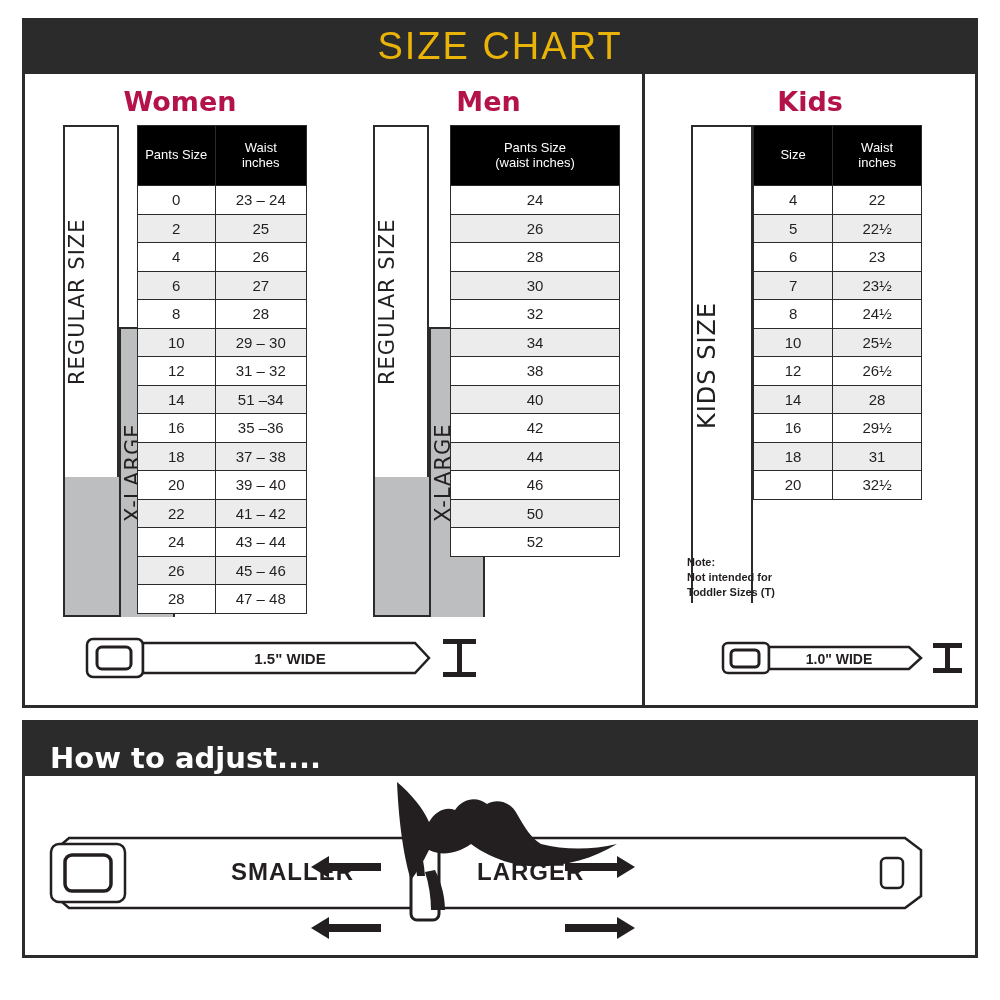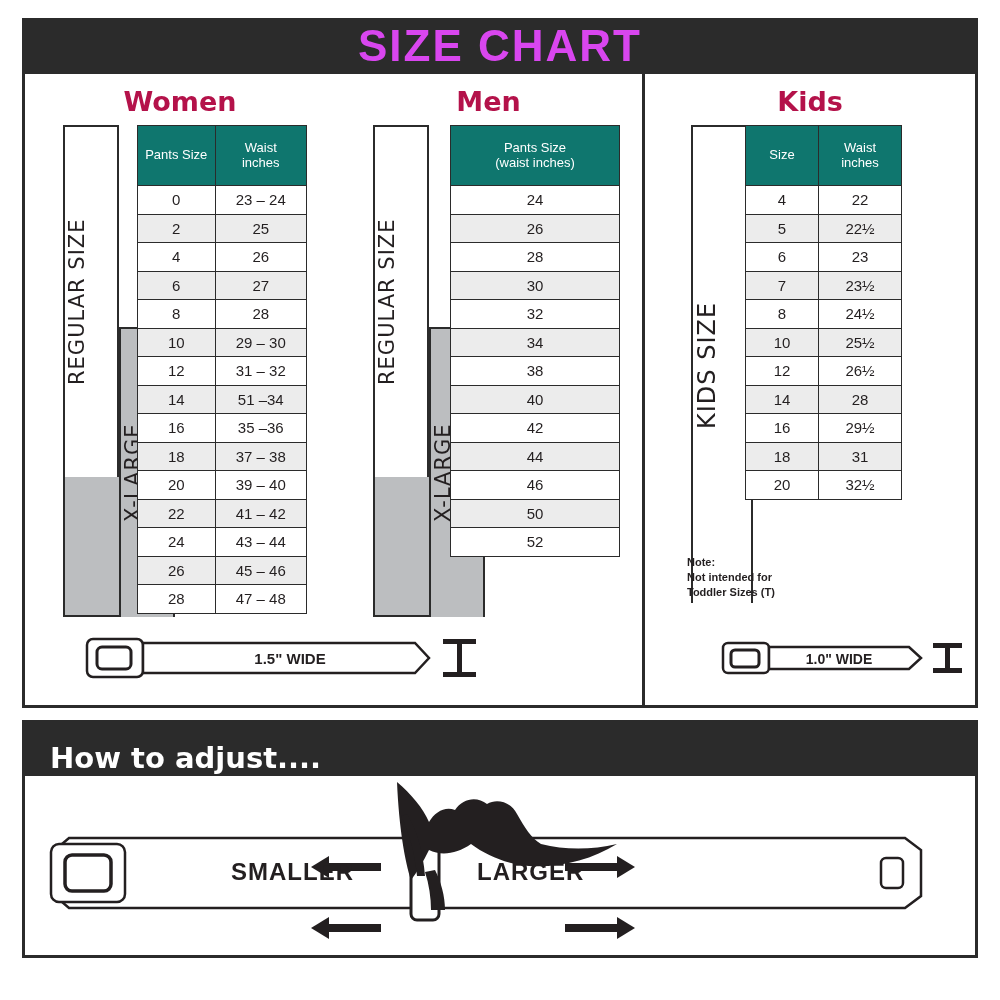--- a/index.html
+++ b/index.html
@@ -18,23 +18,23 @@
     padding: 18px 22px 14px 22px;
   }
 
   
   .title-bar {
     background: #2b2b2b;
     height: 56px;
     display: flex; align-items: center; justify-content: center;
   }
   .title-bar .title {
-    color: #d946ef;
-    font-size: 44px;
-    font-weight: bold;
+    color: #eab308;
+    font-size: 38px;
+    font-weight: normal;
     letter-spacing: 2px;
   }
 
   
   .main-panel {
     border: 3px solid #2b2b2b;
     border-top: none;
     height: 634px;
     display: flex;
     background: #fff;
@@ -90,21 +90,21 @@
     font-size: 15px;
   }
   table.sz th, table.sz td {
     border: 1.5px solid #2b2b2b;
     text-align: center;
     padding: 0;
     height: 28.5px;
     background: #fff;
   }
   table.sz thead th {
-    background: #0f766e;
+    background: #000000;
     color: #fff;
     font-size: 13px;
     font-weight: normal;
     line-height: 1.15;
     height: 60px;
     padding: 2px 4px;
   }
   table.sz tbody tr:nth-child(even) td { background: #ececec; }
   table.sz td { font-size: 15px; }
 
@@ -119,21 +119,21 @@
     background: #bcbec0; border: 2px solid #2b2b2b; border-top: none;
   }
 
   
   .men-tbl { position: absolute; left: 115px; top: 0; width: 170px; }
   .men-tbl col.c1 { width: 170px; }
   .m-reg { left: 38px; top: 0; width: 56px; height: 352px; }
   .m-xl  { left: 94px; top: 202px; width: 56px; height: 290px; }
 
   
-  .kids-tbl { position: absolute; left: 100px; top: 0; width: 157px; }
+  .kids-tbl { position: absolute; left: 108px; top: 0; width: 169px; }
   .kids-tbl col.c1 { width: 88px; }
   .kids-tbl col.c2 { width: 97px; }
   .kids-tbl th, .kids-tbl td { height: 39px; }
   .k-size-label {
     left: 46px; top: 0; width: 62px; height: 478px;
     background: #ffffff; border: 2px solid #2b2b2b; border-top: none;
     font-size: 24px;
   }
   .k-note {
     position: absolute; left: 42px; top: 430px; width: 118px;

